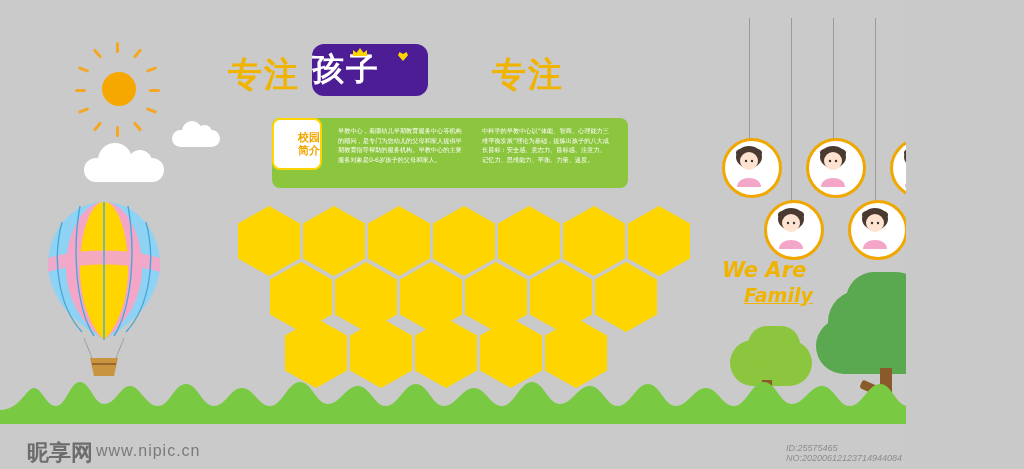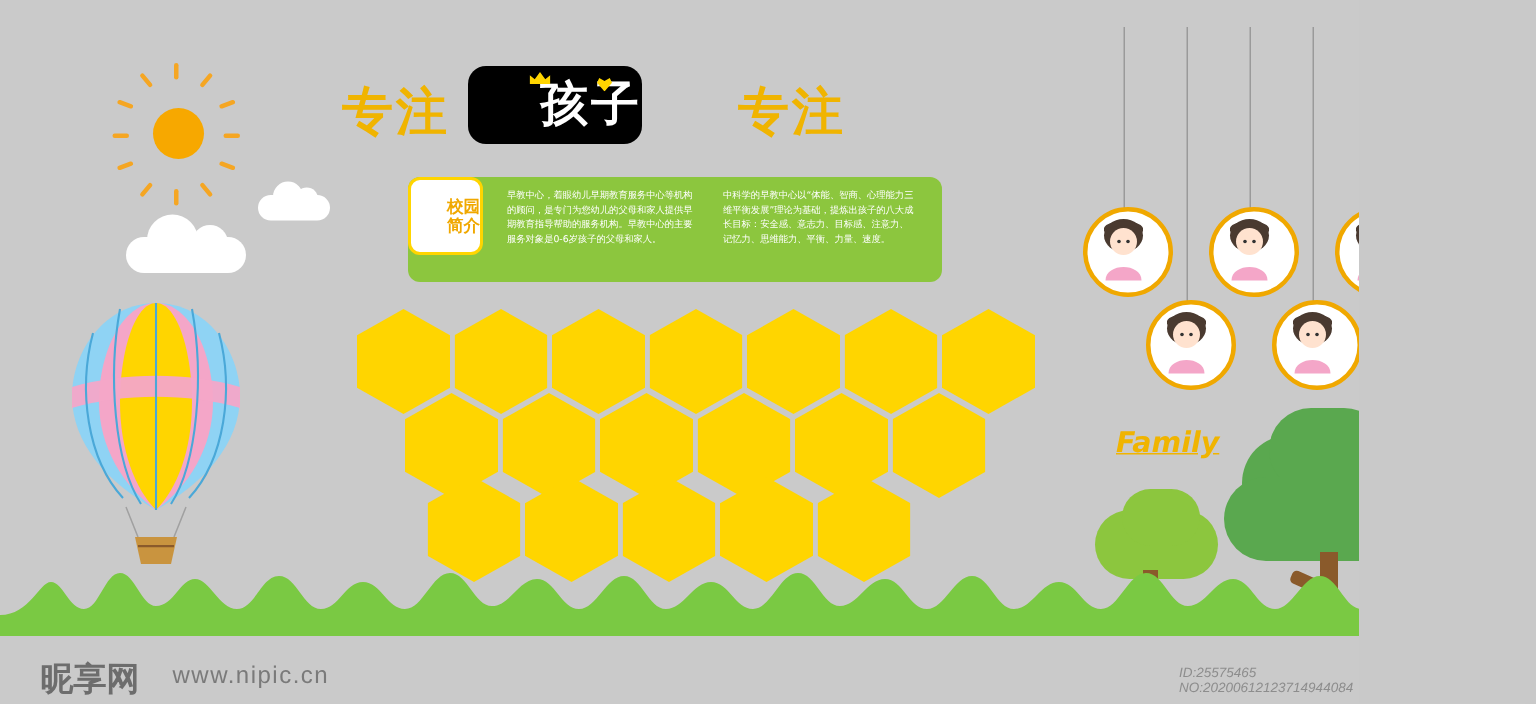--- a/index.html
+++ b/index.html
@@ -1,21 +1,21 @@
 <!DOCTYPE html>
 <html><head>
 <meta charset="utf-8">
 <style>
   html,body{margin:0;padding:0;}
   body{width:1024px;height:469px;overflow:hidden;background:#c9c9c9;font-family:"Liberation Sans",sans-serif;}
   #stage{position:relative;width:906px;height:469px;background:#cacaca;overflow:hidden;}
 
   
   .title-cn{position:absolute;font-family:"DejaVu Sans",sans-serif;font-weight:bold;color:#f0b400;letter-spacing:2px;}
-  .green-pill{position:absolute;background:#000000;border-radius:12px;display:flex;align-items:center;justify-content:flex-end;}
+  .green-pill{position:absolute;background:#4c1d95;border-radius:12px;display:flex;align-items:center;justify-content:flex-start;}
   .green-pill span{color:#ffffff;font-family:"DejaVu Sans",sans-serif;font-weight:bold;letter-spacing:2px;}
 
   
   .sun-core{position:absolute;border-radius:50%;background:#f7a800;}
   .sun-ray{position:absolute;background:#f5a623;border-radius:2px;}
 
   
   .balloon-wrap{position:absolute;}
 
   
@@ -208,20 +208,21 @@
         <ellipse cx="24" cy="16" rx="13" ry="11" fill="#4a3a30"></ellipse>
         <circle cx="24" cy="20" r="9" fill="#ffe2cf"></circle>
         <circle cx="21" cy="20" r="1.2" fill="#333"></circle>
           <circle cx="27" cy="20" r="1.2" fill="#333"></circle>
         <path d="M11 14 C13 8 35 8 37 14 L37 11 C35 5 13 5 11 11 Z" fill="#4a3a30"></path>
         <path d="M12 46 C12 34 36 34 36 46 Z" fill="#f4a6c8"></path>
       </svg>
     </div>
   </div>
 
+  <div class="we-are" style="left:722px;top:258px;font-size:21px;">We Are</div>
   <div class="we-are" style="left:744px;top:284px;font-size:19px;text-decoration:underline;">Family</div>
 
   <div>
     <div class="blob" style="left:828px;top:290px;width:112px;height:64px;background:#5aa84f;border-radius:46px;"></div>
     <div class="blob" style="left:846px;top:272px;width:78px;height:56px;background:#5aa84f;border-radius:40px;"></div>
     <div class="blob" style="left:816px;top:318px;width:132px;height:56px;background:#5aa84f;border-radius:34px;"></div>
     <div class="trunk" style="left:880px;top:368px;width:12px;height:56px;"></div>
     <div class="trunk" style="left:860px;top:384px;width:24px;height:9px;transform:rotate(24deg);border-radius:3px;"></div>
   </div>
   <div>
@@ -246,16 +247,16 @@
       C544 8 548 30 560 30 C572 30 578 12 590 12 C602 12 606 32 618 32
       C630 32 636 10 648 10 C660 10 664 32 676 32 C688 32 694 14 706 14
       C718 14 722 32 734 32 C746 32 752 8 764 8 C776 8 780 30 792 30
       C804 30 810 12 822 12 C834 12 838 32 850 32 C862 32 868 10 880 10
       C892 10 896 32 908 32 C920 32 926 14 938 14 C950 14 954 32 966 32
       C978 32 984 10 996 10 C1008 10 1014 30 1024 30 L1024 50 Z"></path>
   </svg>
 
   <div class="botbar"></div>
   <div class="wm-logo" style="left:16px;top:438px;font-size:22px;padding-left:11px;">昵享网</div>
-  <div class="wm-url" style="left:96px;top:442px;font-size:16px;letter-spacing:1px;margin-left:19px;">www.nipic.cn</div>
+  <div class="wm-url" style="left:96px;top:442px;font-size:16px;letter-spacing:1px;">www.nipic.cn</div>
   <div class="wm-id" style="left:786px;top:443px;">ID:25575465 NO:20200612123714944084</div>
 
 </div>
 
 </body></html>

